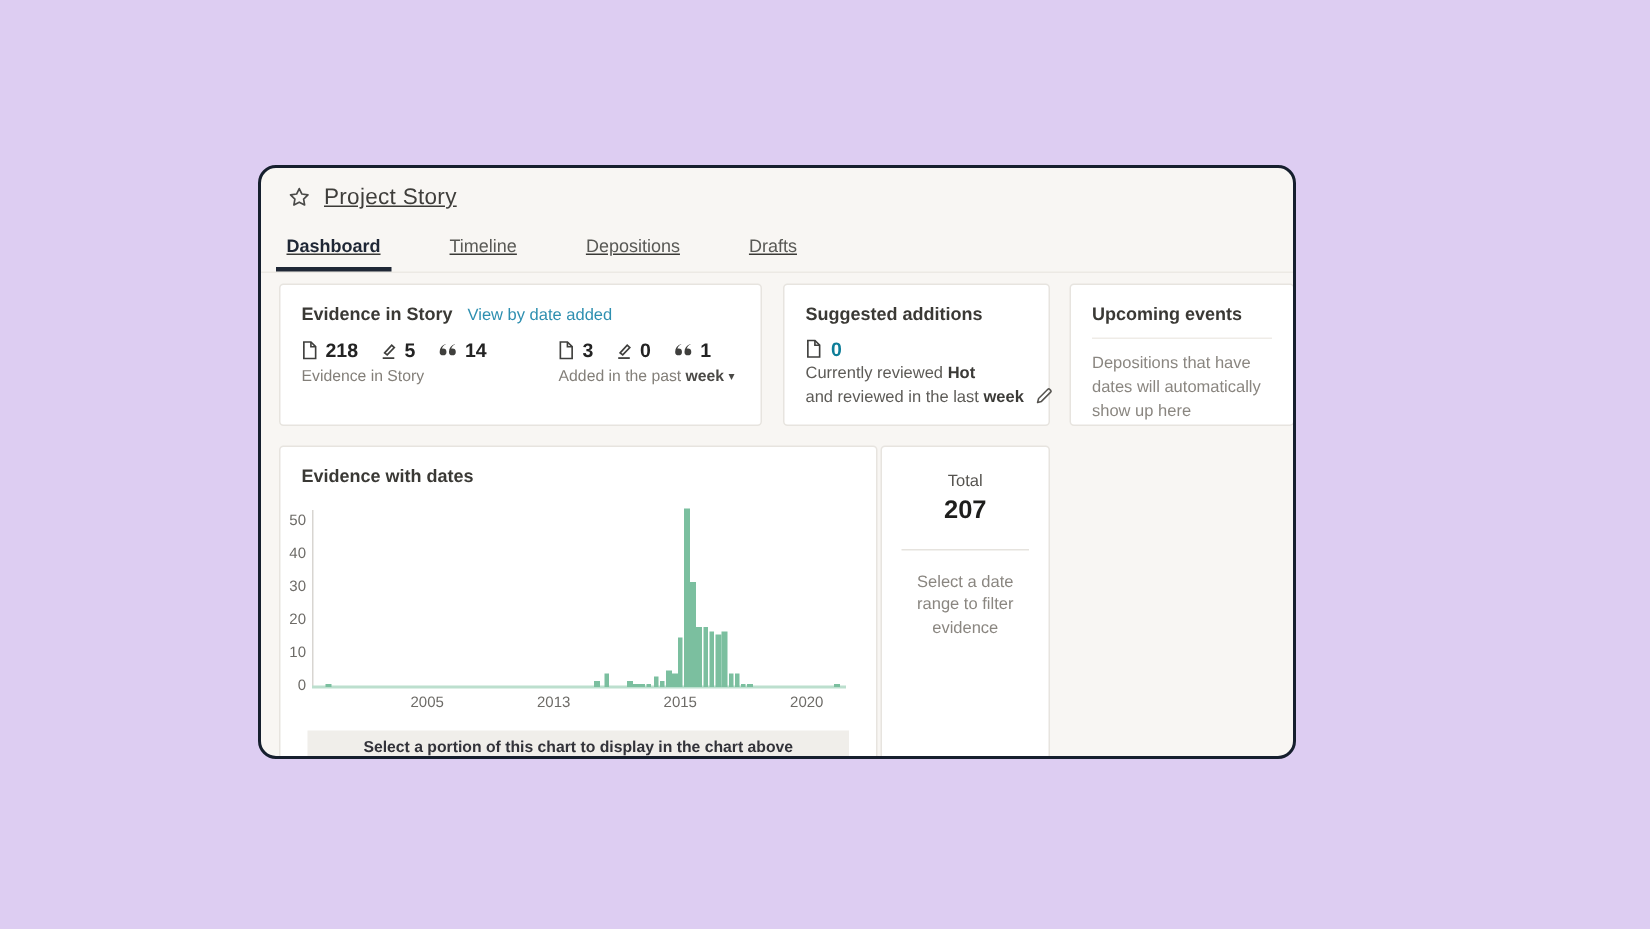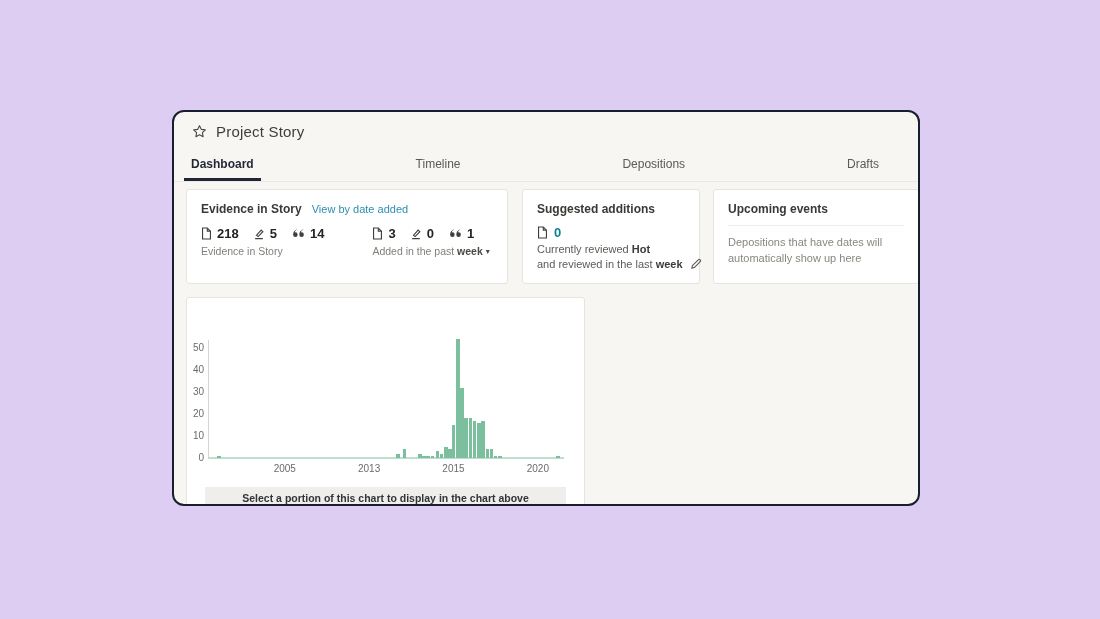--- a/index.html
+++ b/index.html
@@ -4,29 +4,30 @@
 <style>
   * { margin:0; padding:0; box-sizing:border-box; }
   html,body { width:1100px; height:619px; overflow:hidden; }
   body {
     background:#ddcdf2;
     font-family:"Liberation Sans","DejaVu Sans",sans-serif;
     position:relative;
     color:#3b3a37;
   }
   .card {
-    position:absolute; left:172px; top:110px; width:748px; height:396px;
+    position:absolute; left:172px; top:110px; width:692px; height:396px;
     background:#f8f6f3; border:2px solid #161f2e; border-radius:12px;
     overflow:hidden;
+    text-decoration:underline;
   }
   
   .card-header { padding:11px 18px 0 18px; display:flex; align-items:center; gap:9px; }
   .win-title { font-size:15px; color:#3f3e3b; letter-spacing:.2px; }
   .star { display:flex; align-items:center; cursor:pointer; }
-  .tabs { display:flex; padding-left:10px; margin-top:9px; border-bottom:1px solid #ece9e4;justify-content:space-between; }
+  .tabs { display:flex; padding-left:10px; margin-top:9px; border-bottom:1px solid #ece9e4; }
   .tab {
     font-size:12px; color:#595955; padding:8px 7px 10px 7px; margin-right:32px;
     cursor:pointer; white-space:nowrap;
   }
   .tab.active { color:#1f2735; font-weight:700; border-bottom:3px solid #1f2735; padding-bottom:7px; }
   
   .panel {
     position:absolute; background:#ffffff; border:1px solid #e7e4df; border-radius:3px;
   }
   .p-evidence  { left:12px;  top:77px;  width:322px; height:95px; }
@@ -186,20 +187,23 @@
     </div>
   </div>
 
   <div class="panel p-upcoming pad">
     <div class="panel-title">Upcoming events</div>
     <div class="divider"></div>
     <div class="up-body">Depositions that have dates will automatically show up here</div>
   </div>
 
   <div class="panel p-chart">
+    <div class="pad" style="padding-bottom:0">
+      <div class="panel-title">Evidence with dates</div>
+    </div>
     <div class="chart-area">
       <div class="yaxis"></div>
       <div class="baseline"></div>
 
     <div class="bar" style="left: 30.2px; height: 2.2px; background: rgb(123, 191, 159);"></div>
         <div class="bar" style="left: 209.1px; height: 4.4px; background: rgb(123, 191, 159);"></div>
         <div class="bar" style="left: 215.8px; height: 8.8px; background: rgb(123, 191, 159);"></div>
         <div class="bar" style="left: 231px; height: 4.4px; background: rgb(123, 191, 159);"></div>
         <div class="bar" style="left: 235.2px; height: 2.2px; background: rgb(123, 191, 159);"></div>
         <div class="bar" style="left: 239.4px; height: 2.2px; background: rgb(123, 191, 159);"></div>
@@ -230,15 +234,21 @@
         <div class="tick-x" style="left: 77.7678px; top: 165px;">2005</div>
         <div class="tick-x" style="left: 162.128px; top: 165px;">2013</div>
         <div class="tick-x" style="left: 246.488px; top: 165px;">2015</div>
         <div class="tick-x" style="left: 330.848px; top: 165px;">2020</div>
       </div>
     <div class="brush-strip">
       <span>Select a portion of this chart to display in the chart above</span>
     </div>
   </div>
 
+  <div class="panel p-total">
+    <div class="total-label">Total</div>
+    <div class="total-value">207</div>
+    <div class="total-div"></div>
+    <div class="total-hint">Select a date range to filter evidence</div>
+  </div>
 
 
 </div>
 
 </body></html>

